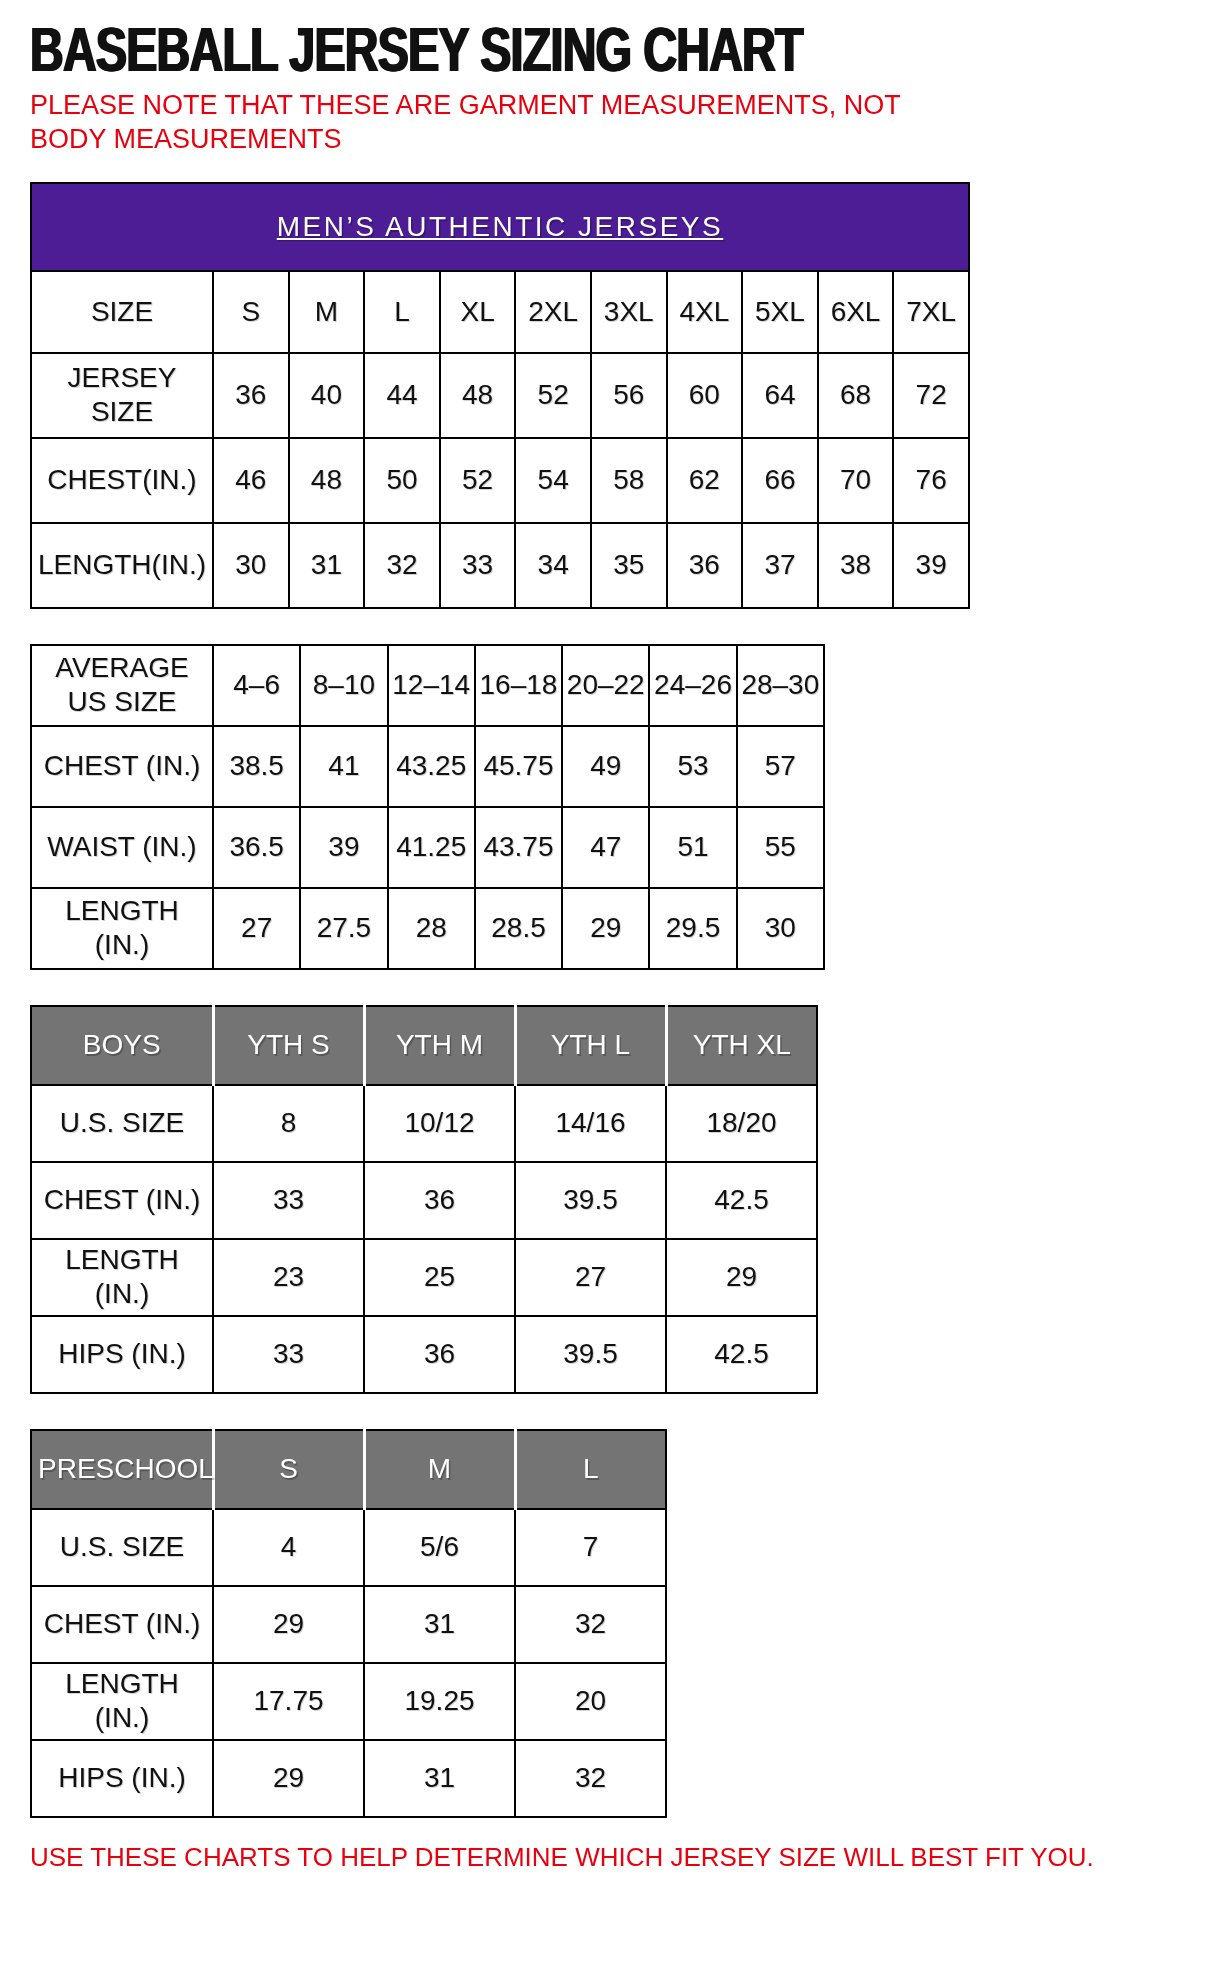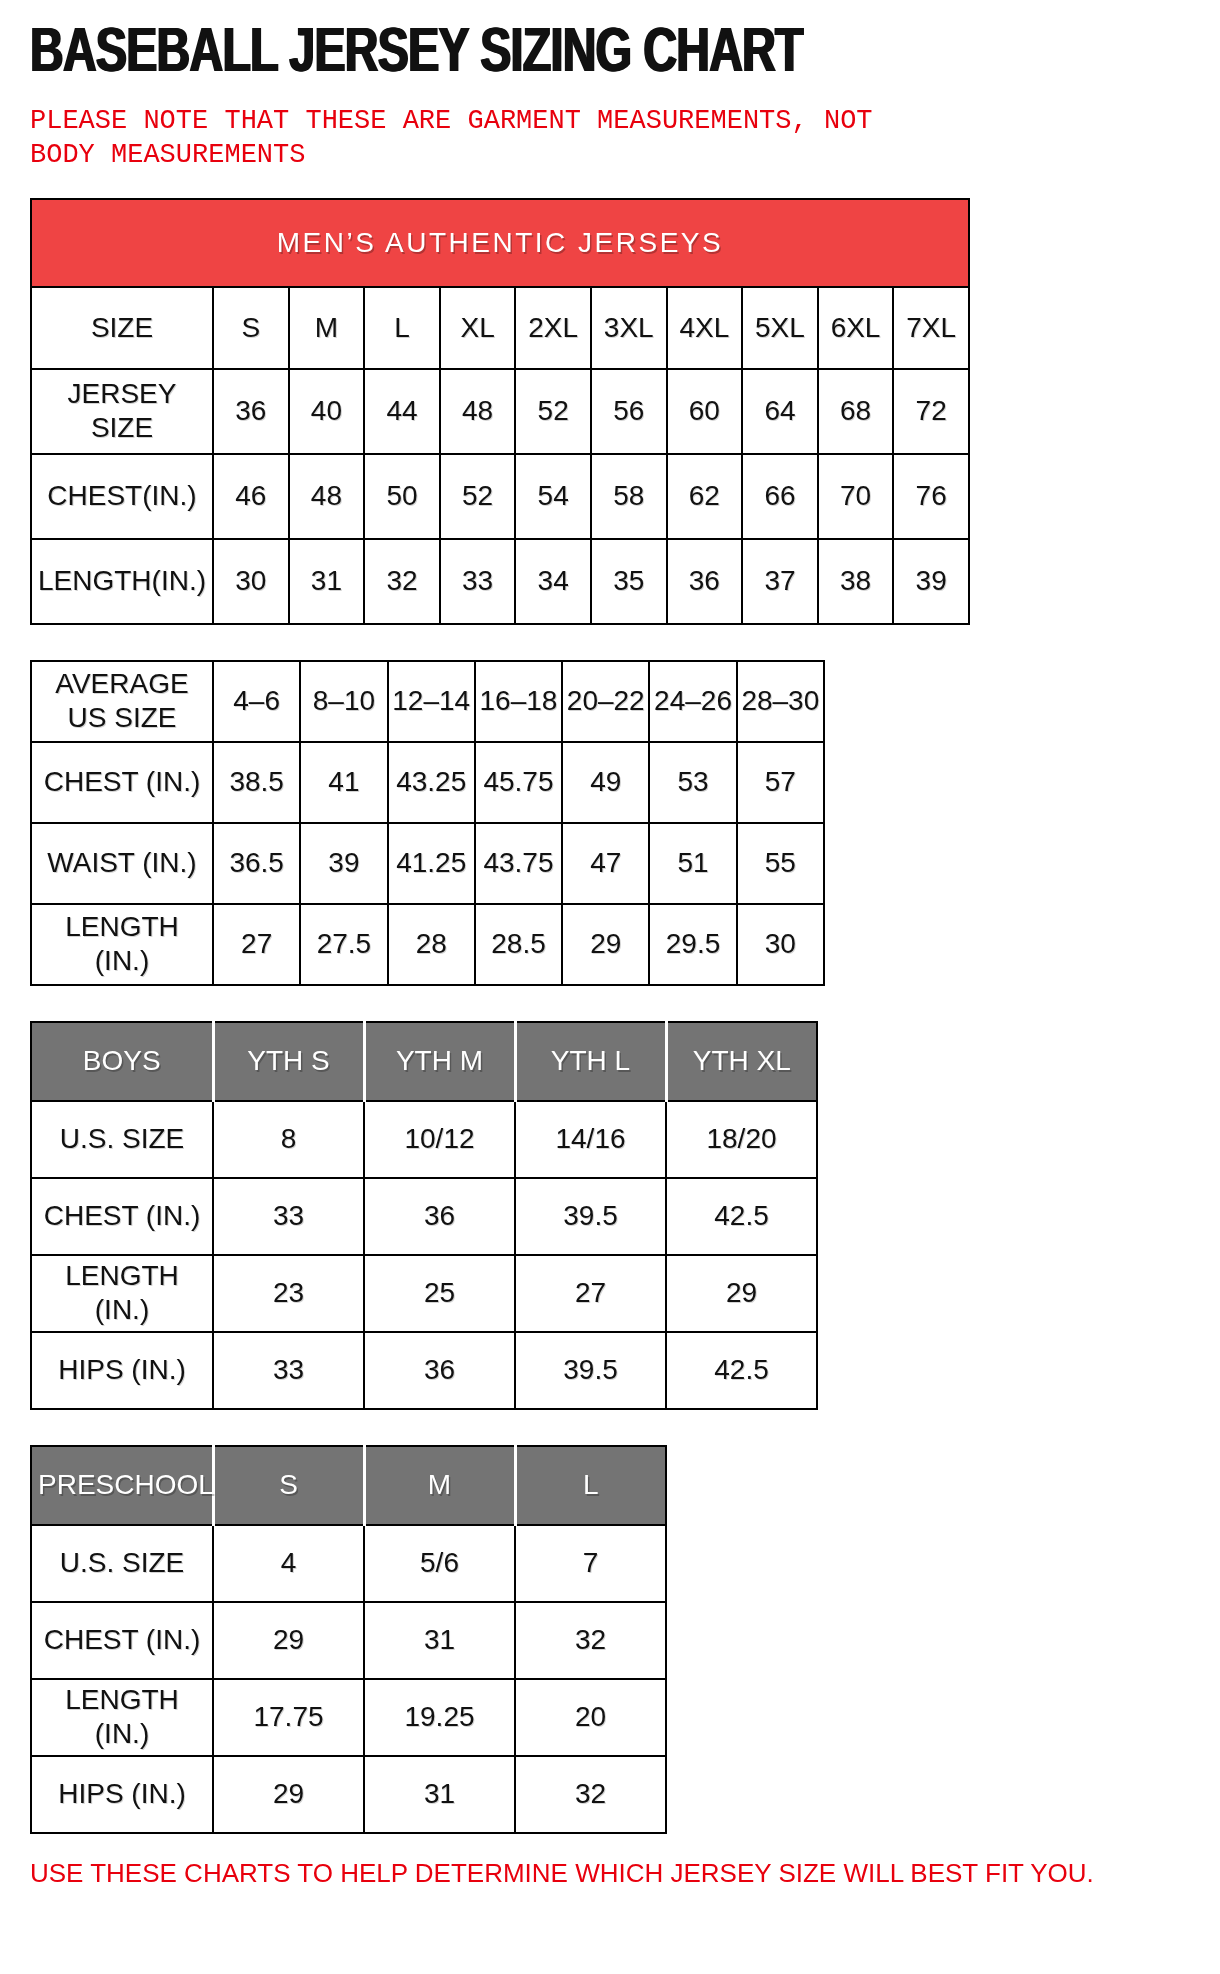--- a/index.html
+++ b/index.html
@@ -21,22 +21,21 @@
     letter-spacing: -1px;
     transform: scaleX(0.74);
     transform-origin: left center;
     text-shadow: 1.4px 0 currentColor, -1.4px 0 currentColor;
   }
   .note {
     color: #e8000d;
     font-size: 27px;
     line-height: 1.27;
     max-width: 920px;
-    margin-top: 16px;
-    font-family: Liberation Mono, monospace;
+    margin-top: 0;
   }
   .tables-area { }
   table.sizing {
     border-collapse: collapse;
     table-layout: fixed;
     margin-top: 35px;
     text-shadow: 1px 1px 0 rgba(110,110,110,0.30);
   }
   table.mens      { width: 940px; margin-top: 25px; }
   table.womens    { width: 795px; }
@@ -45,28 +44,29 @@
   col.c-label { width: 182px; }
 
   table.sizing th, table.sizing td {
     border: 2px solid #000;
     text-align: center;
     vertical-align: middle;
     font-weight: normal;
     font-size: 28px;
   }
   th.banner {
-    background: #ef4444;
+    background: #4c1d95;
     color: #fff;
     height: 88px;
     font-size: 34px;
     letter-spacing: 2.5px;
     border: 2px solid #747474;
     border-bottom: 3px solid #000;
     text-shadow: 1.5px 1.5px 0 rgba(0,0,0,0.25);
+    text-decoration: underline;
   }
   th.gray {
     background: #747474;
     color: #fff;
     height: 79px;
     border: 2px solid #747474;
     border-bottom: 4px solid #000;
     text-shadow: 1.5px 1.5px 0 rgba(0,0,0,0.25);
   }
   th.gray + th.gray { border-left: 3px solid #fff; }

